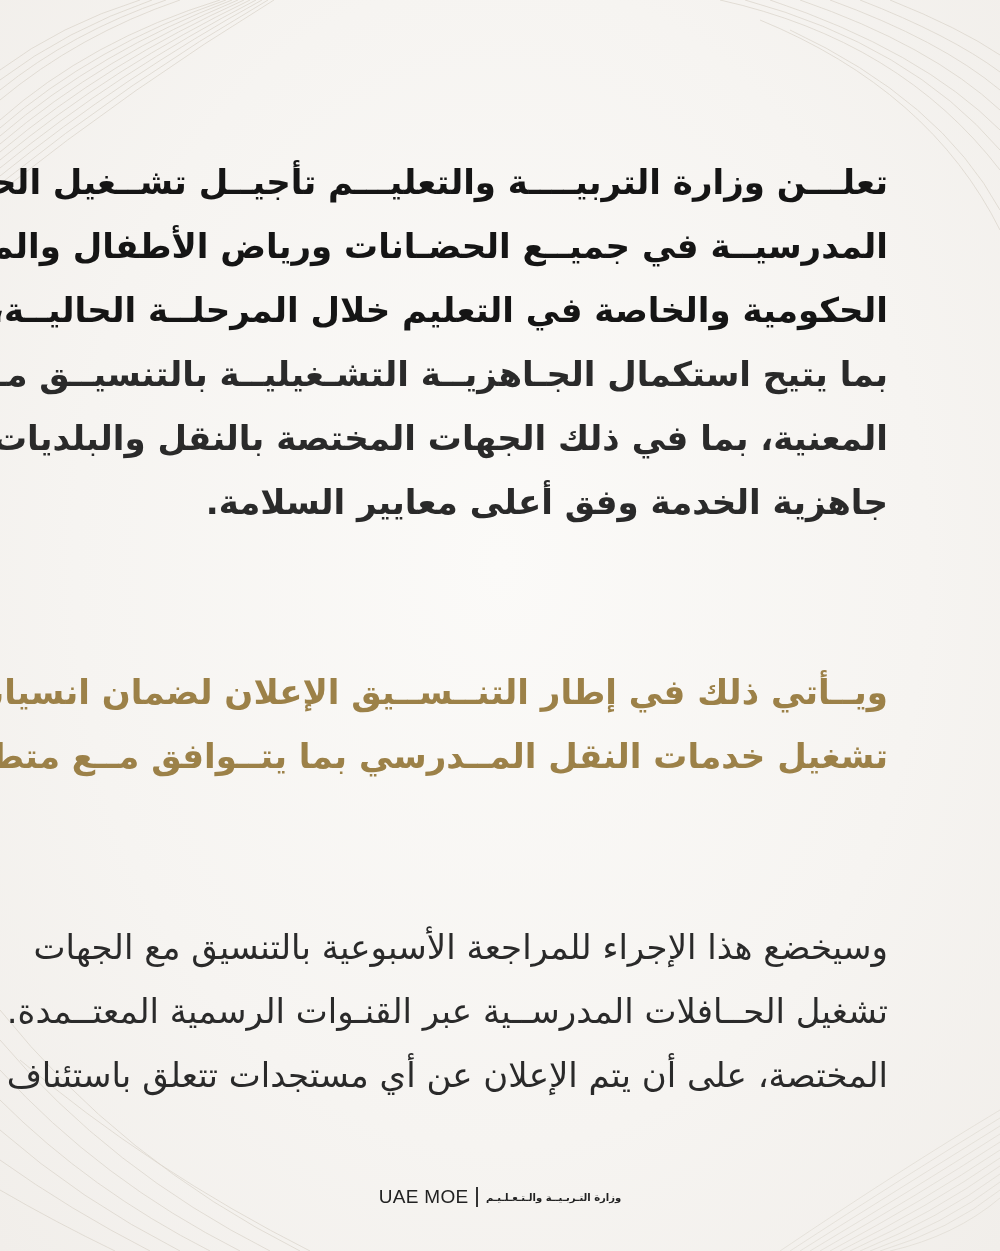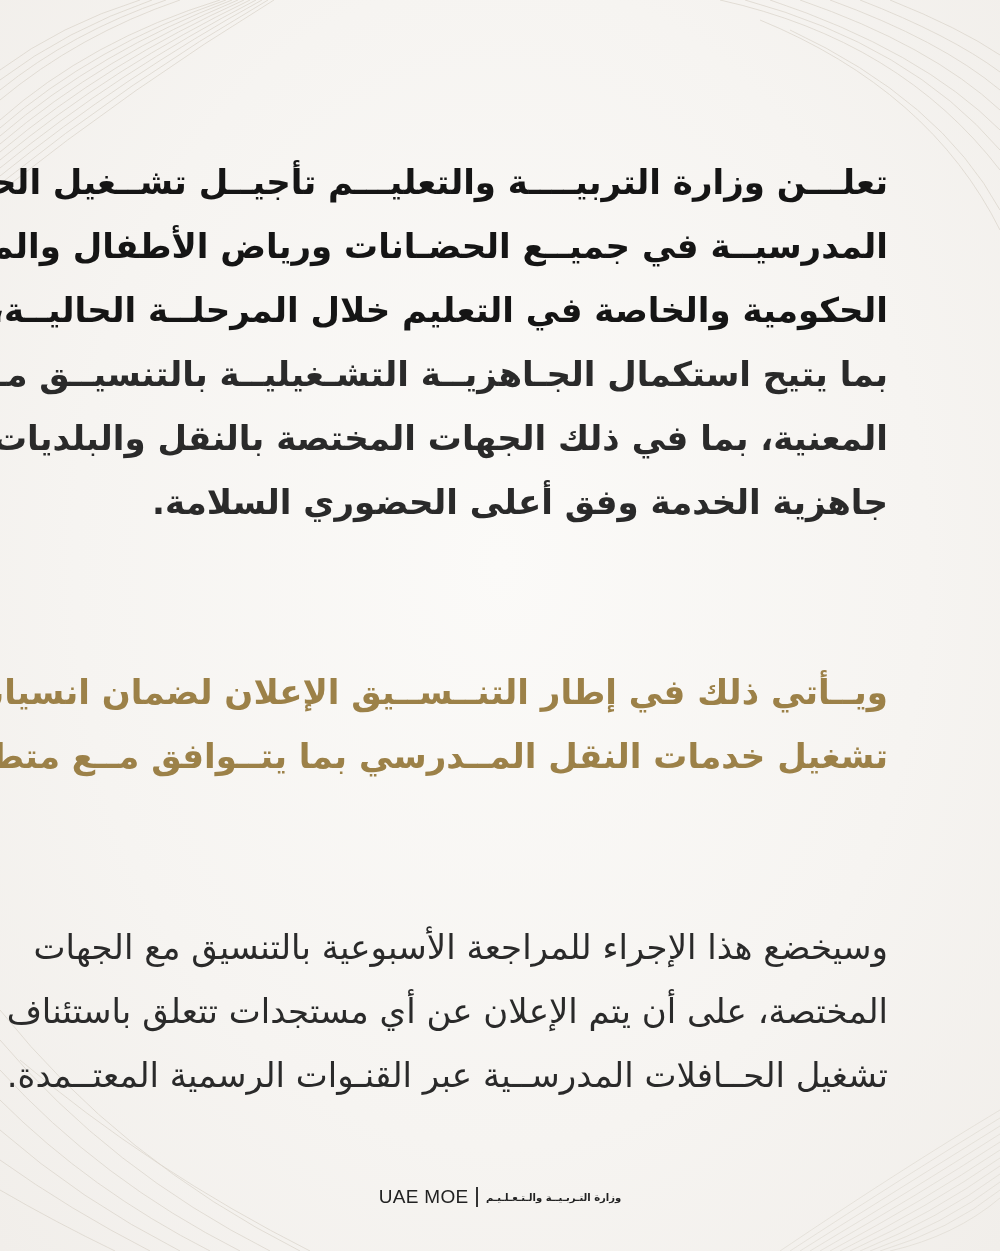--- a/index.html
+++ b/index.html
@@ -162,33 +162,33 @@
       <span class="line">
         <span class="bold">الحكومية والخاصة في التعليم خلال المرحلــة الحاليــة،</span><span class="normal"> وذلك</span>
       </span>
       <span class="line">
         <span class="normal">بما يتيح استكمال الجـاهزيــة التشـغيليــة بالتنسيــق مـع الجهات</span>
       </span>
       <span class="line">
         <span class="normal">المعنية، بما في ذلك الجهات المختصة بالنقل والبلديات، لضمان</span>
       </span>
       <span class="line last">
-        <span class="normal">جاهزية الخدمة وفق أعلى الحضوري السلامة.</span>
+        <span class="normal">جاهزية الخدمة وفق أعلى معايير السلامة.</span>
       </span>
     </div>
 
     <div class="para p2">
       <span class="line">ويــأتي ذلك في إطار التنــســيق الإعلان لضمان انسيابية</span>
       <span class="line">تشغيل خدمات النقل المــدرسي بما يتــوافق مــع متطلبات</span>
     </div>
 
     <div class="para p3">
       <span class="line">وسيخضع هذا الإجراء للمراجعة الأسبوعية بالتنسيق مع الجهات</span>
+      <span class="line">تشغيل الحــافلات المدرســية عبر القنـوات الرسمية المعتــمدة.</span>
       <span class="line">المختصة، على أن يتم الإعلان عن أي مستجدات تتعلق باستئناف</span>
-      <span class="line">تشغيل الحــافلات المدرســية عبر القنـوات الرسمية المعتــمدة.</span>
     </div>
 
   </div>
 
   <div class="footer">
     <span class="en">UAE MOE</span>
     <span class="sep"></span>
     <span class="ar">وزارة التـربـيــة والـتـعـلـيـم</span>
   </div>
 

